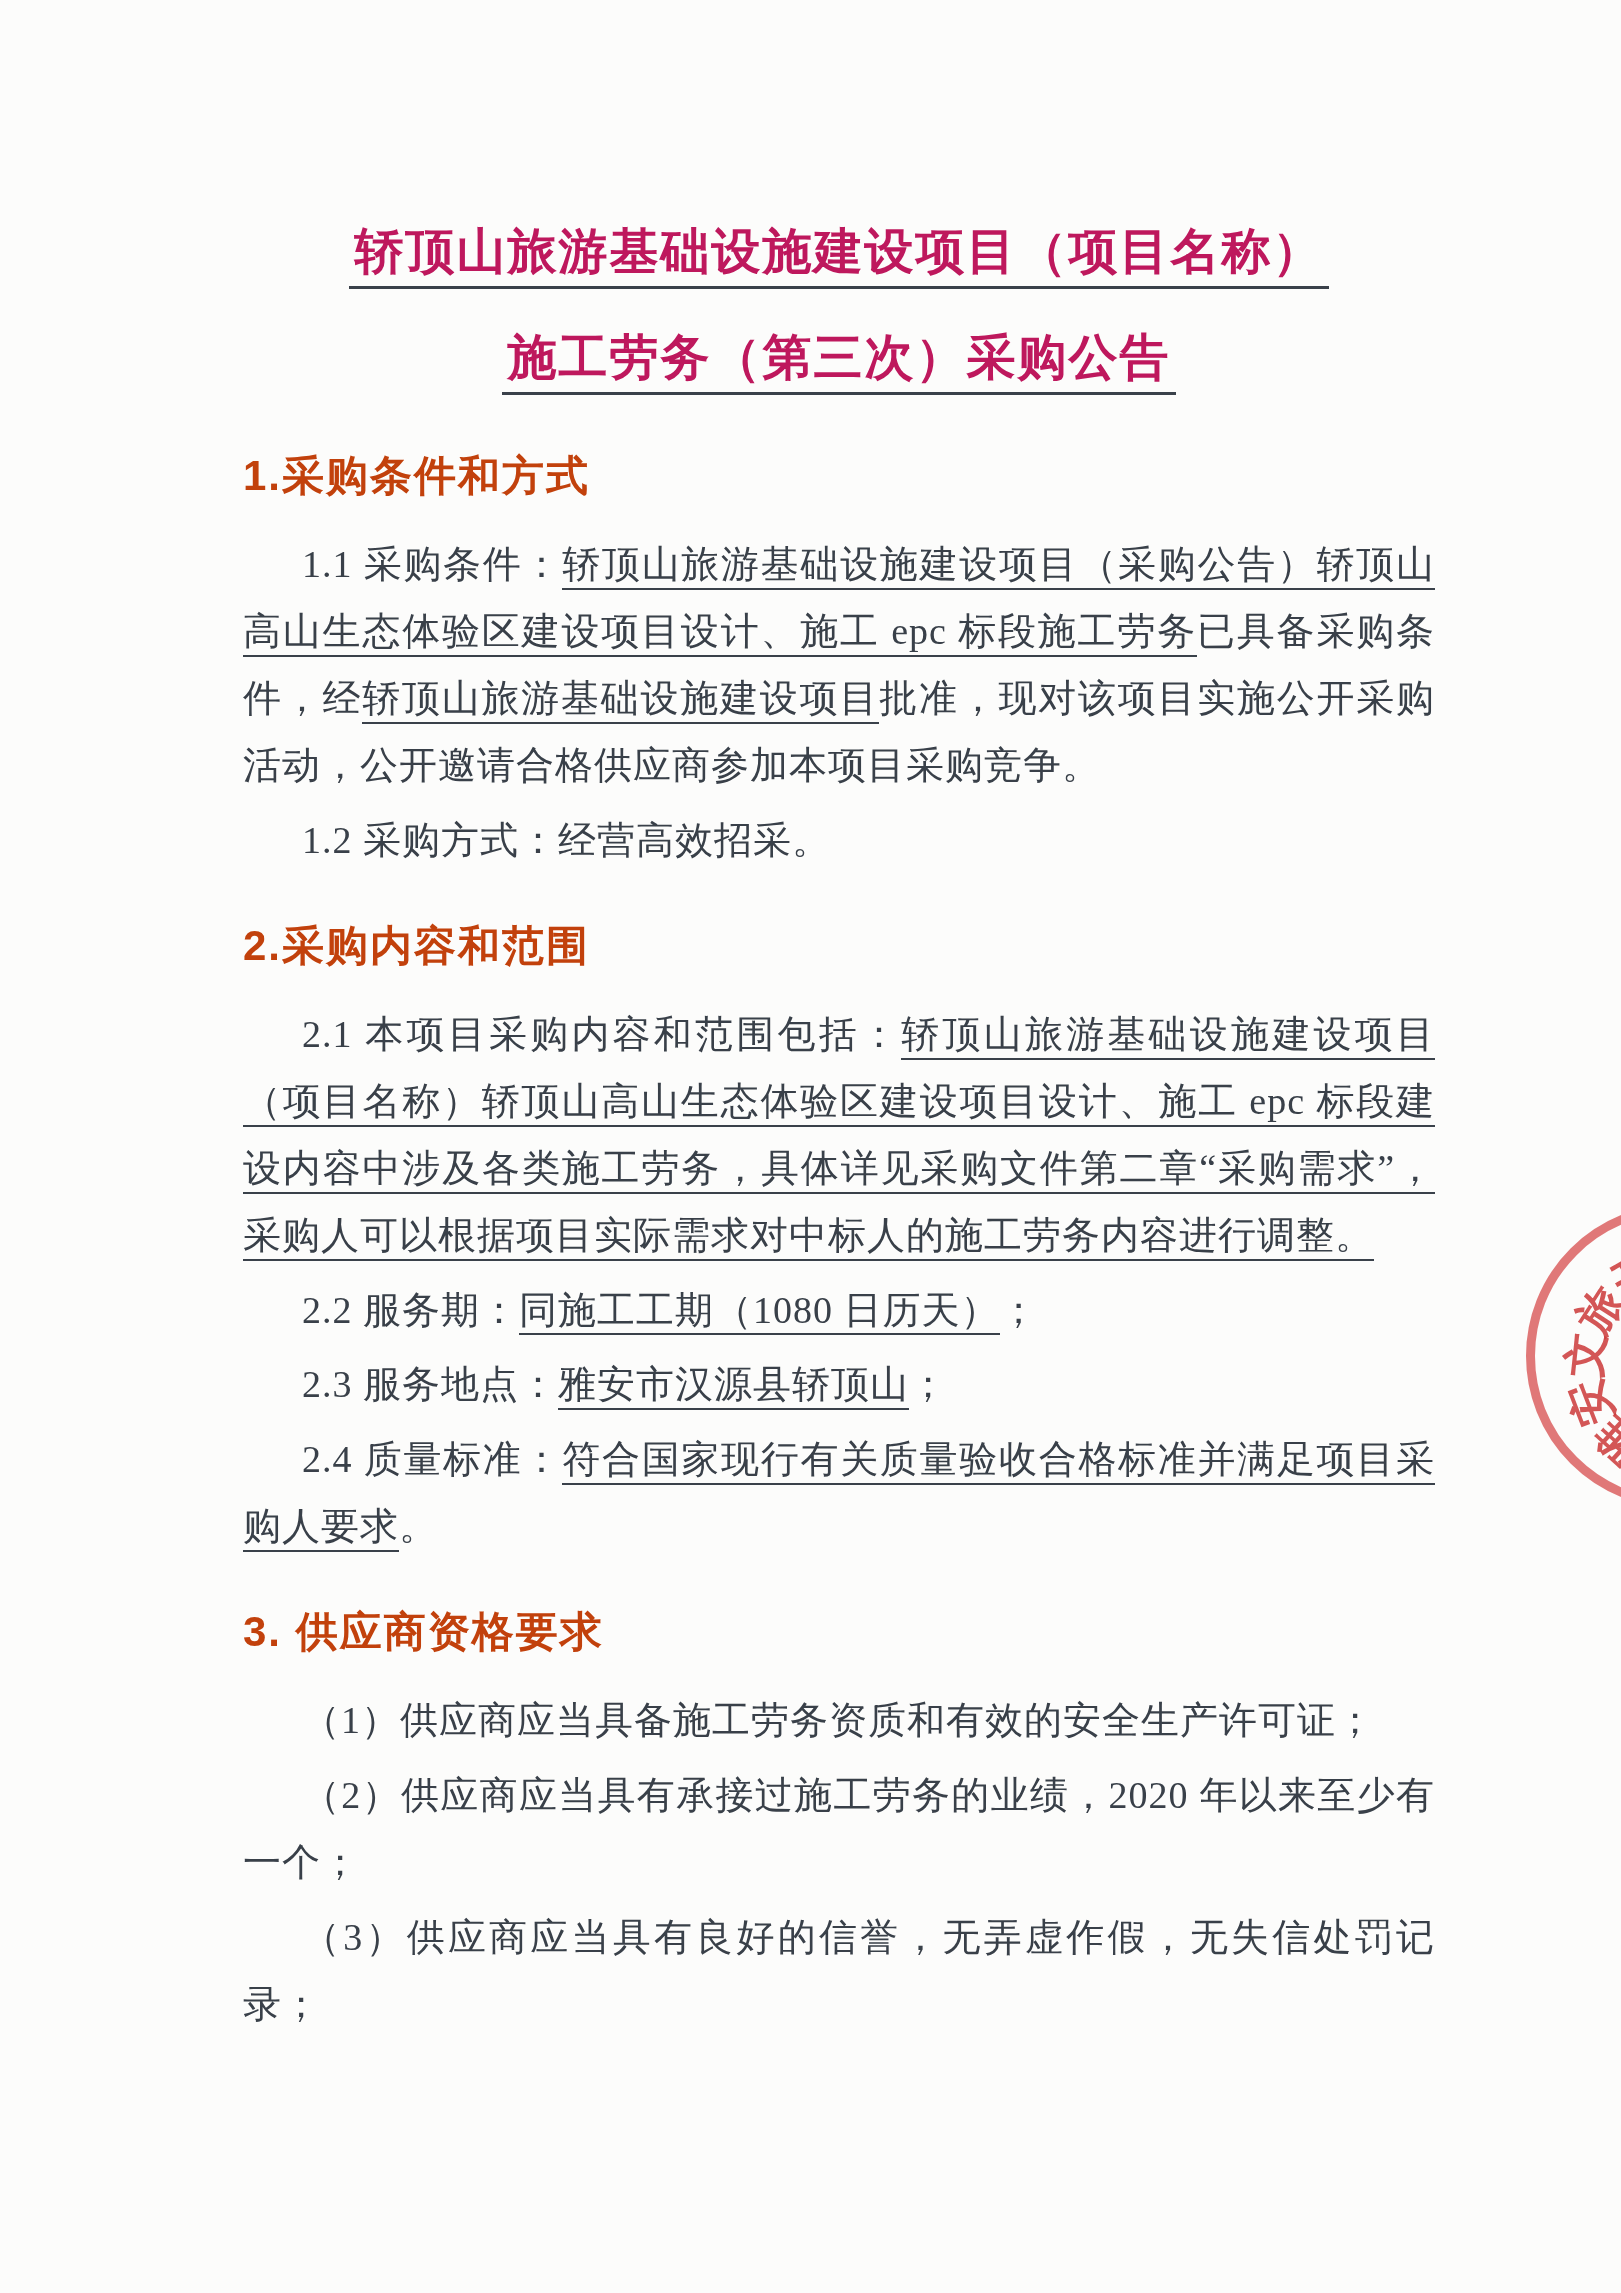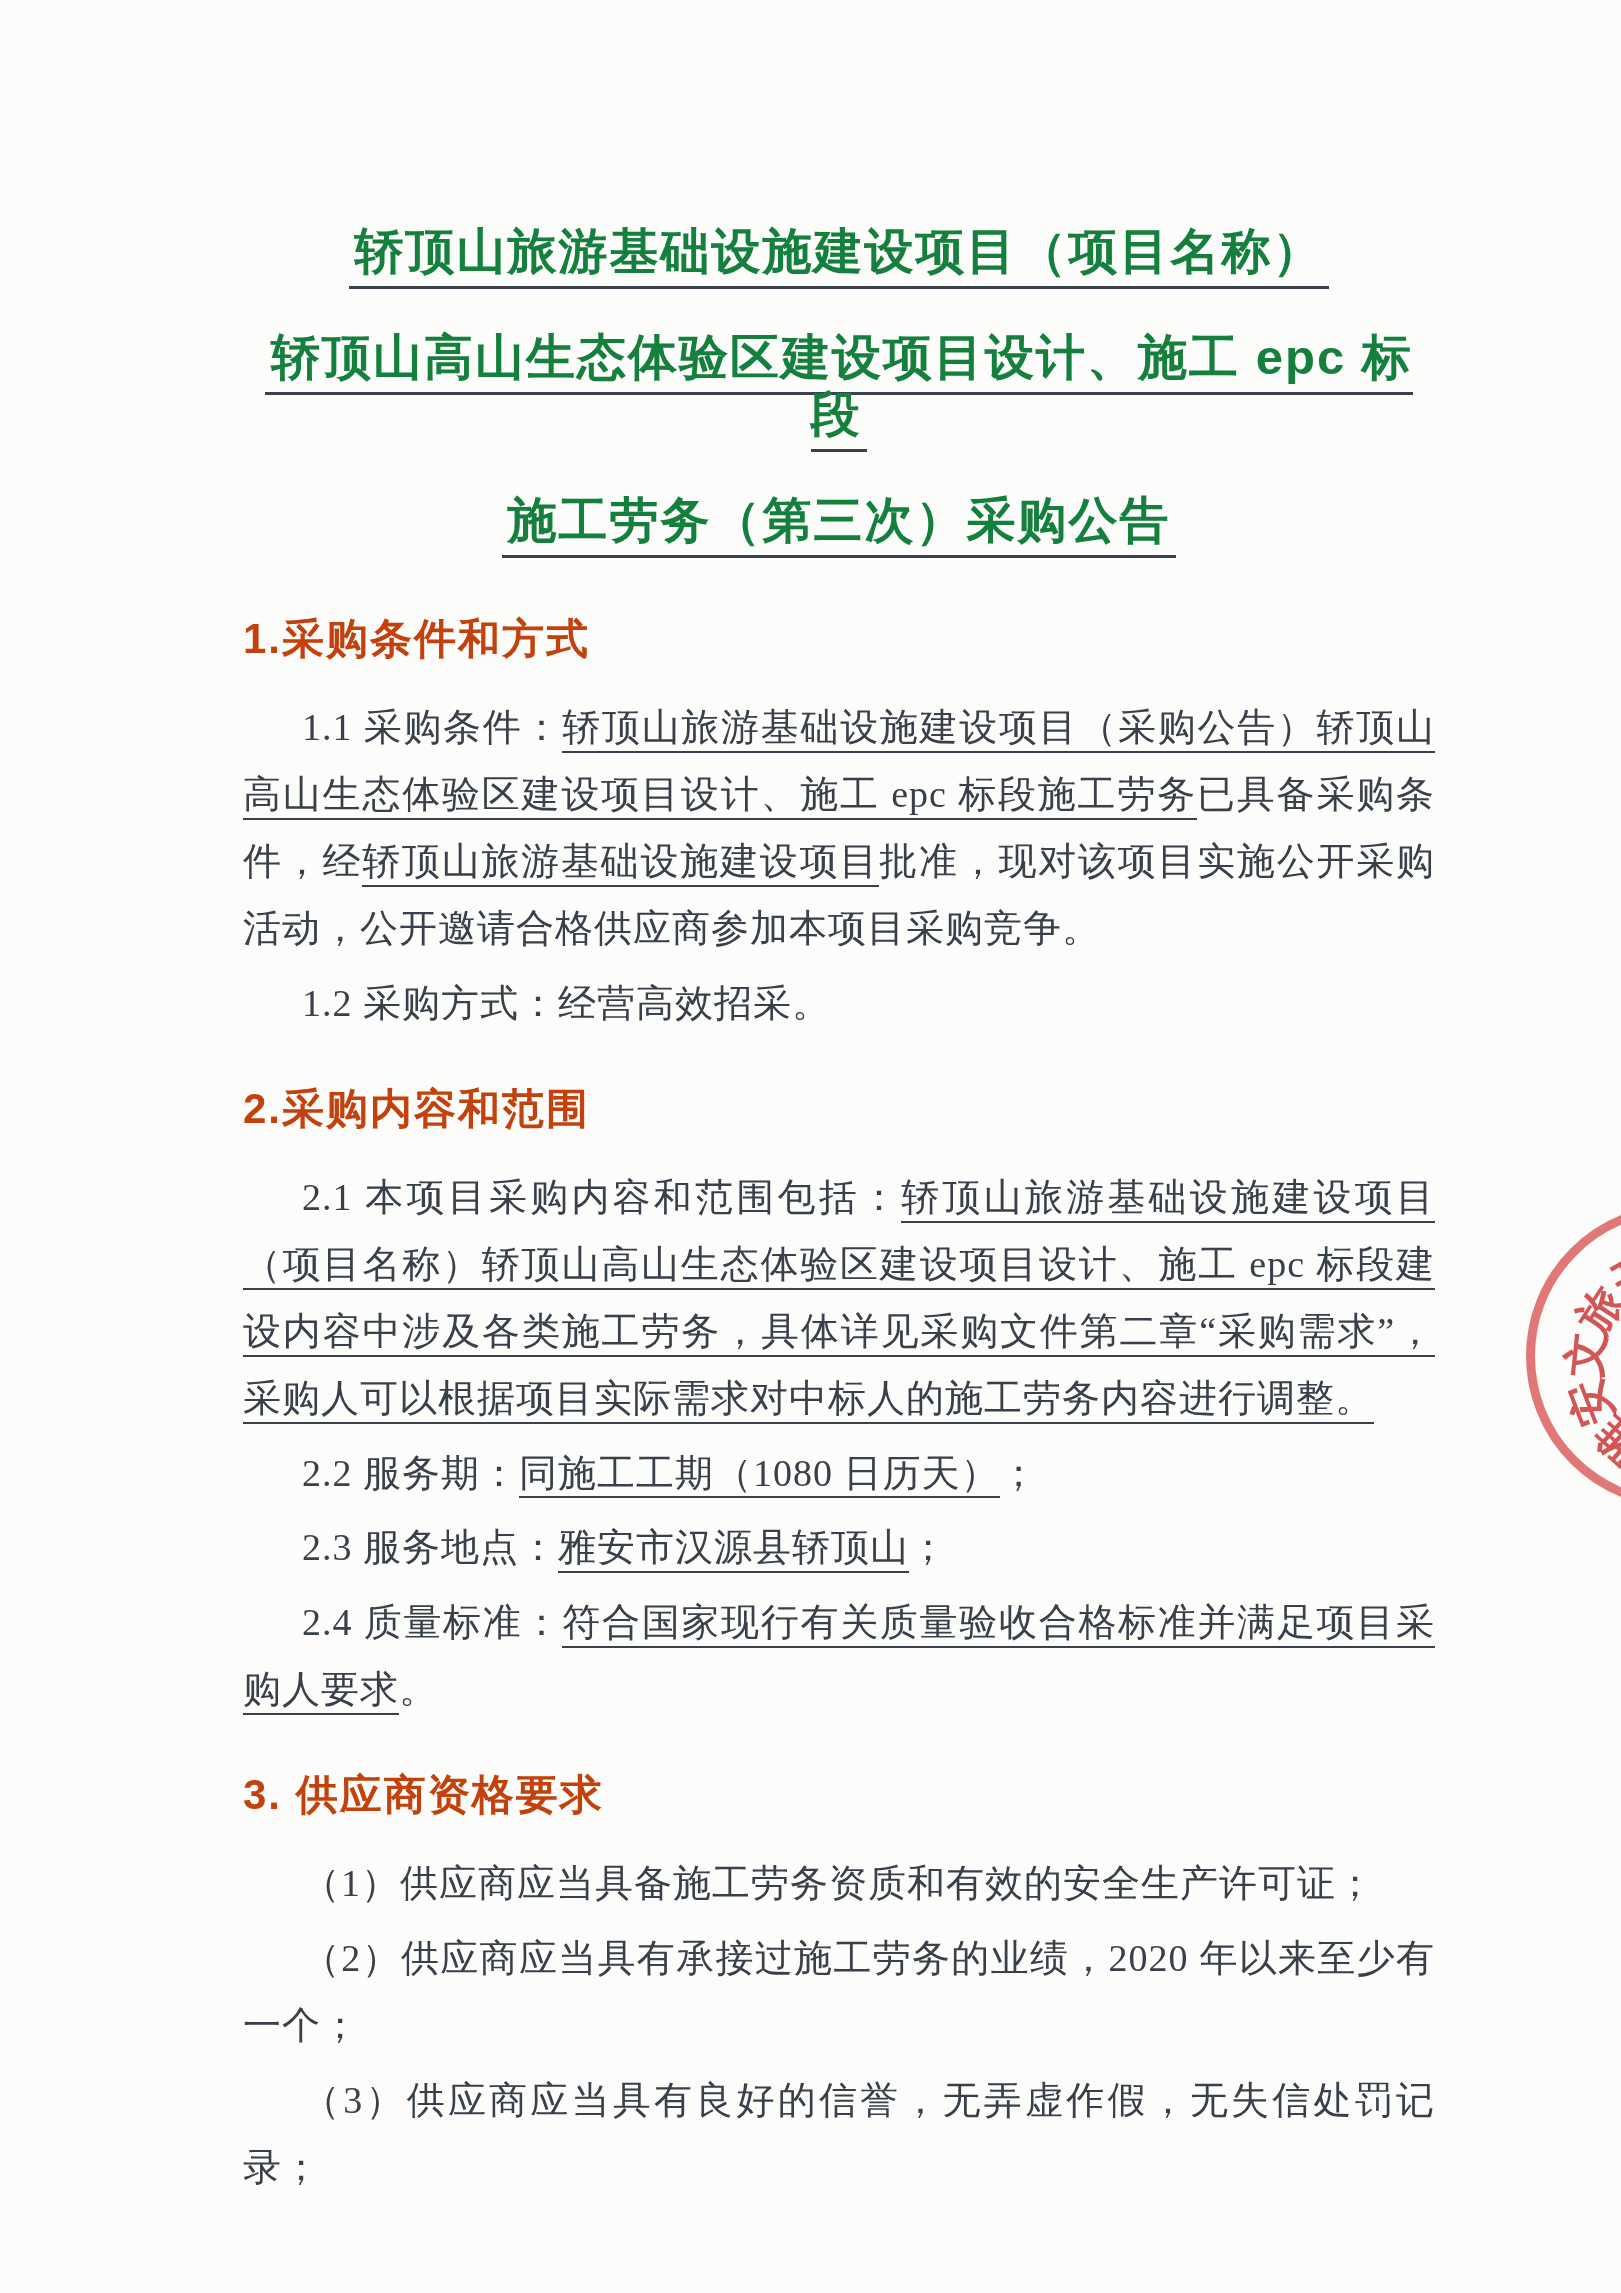--- a/index.html
+++ b/index.html
@@ -15,21 +15,21 @@
     position: absolute; inset: 0;
     padding: 223px 186px 0 243px;
     box-sizing: border-box;
   }
   
   .doc-title {
     font-family: "Liberation Sans", sans-serif;
     font-weight: 700;
     font-size: 49px;
     line-height: 57px;
-    color: #15803d;
+    color: #be185d;
     text-align: center;
     margin: 0 0 49px 0;
     letter-spacing: 2px;
   }
   .doc-title .tu {
     border-bottom: 3.9px solid #3a414a;
     padding: 0 5.9px 7.8px 5.9px;
   }
   
   .sec-h {
@@ -81,23 +81,20 @@
 </style>
 </head>
 <body>
 
 <div class="page">
 
   <div class="doc-title">
     <span class="tu">轿顶山旅游基础设施建设项目（项目名称）</span>
   </div>
   <div class="doc-title">
-    <span class="tu">轿顶山高山生态体验区建设项目设计、施工 epc 标段</span>
-  </div>
-  <div class="doc-title">
     <span class="tu">施工劳务（第三次）采购公告</span>
   </div>
 
   <div class="sec-h" style="margin-top:65px;">1.采购条件和方式</div>
 
   <p class="para"><span>1.1 采购条件：</span><span class="u">轿顶山旅游基础设施建设项目（采购公告）轿顶山高山生态体验区建设项目设计、施工 epc 标段施工劳务</span><span>已具备采购条件，经</span><span class="u">轿顶山旅游基础设施建设项目</span><span>批准，现对该项目实施公开采购活动，公开邀请合格供应商参加本项目采购竞争。</span></p>
 
   <p class="para">1.2 采购方式：经营高效招采。</p>
 
   <div class="sec-h">2.采购内容和范围</div>

